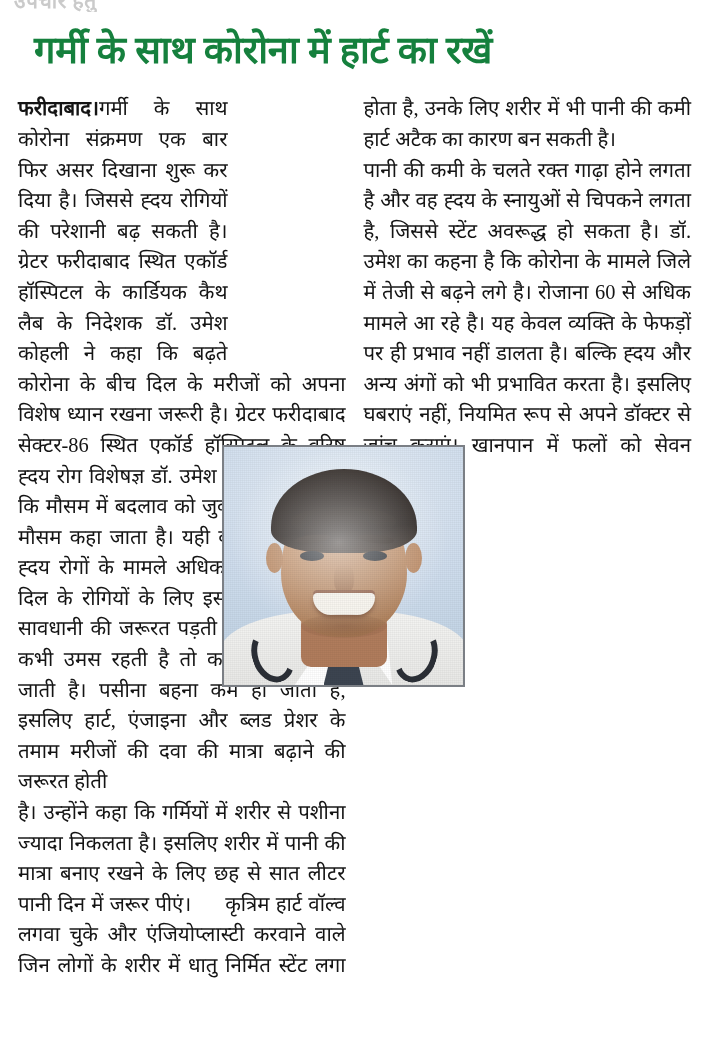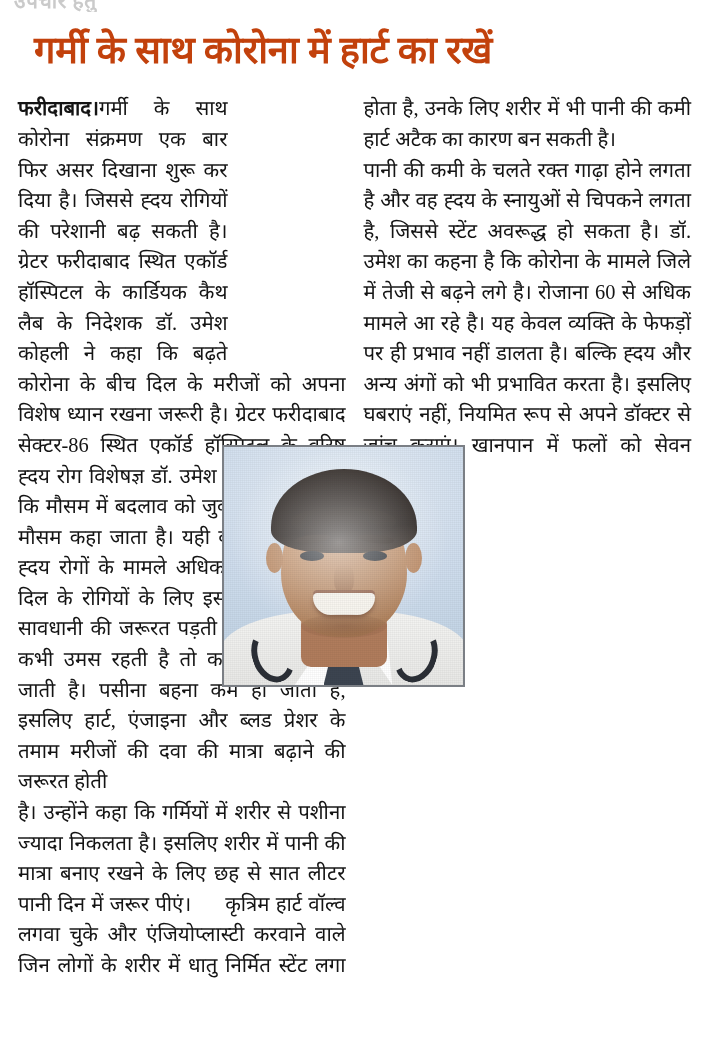--- a/index.html
+++ b/index.html
@@ -42,21 +42,21 @@
 
   
   .headline {
     margin: 0;
     padding: 26px 16px 4px 22px;
     font-family: "Liberation Serif", "DejaVu Serif", serif;
     font-weight: 700;
     font-size: 38px;
     line-height: 1.30;
     letter-spacing: -0.2px;
-    color: #c2410c;
+    color: #15803d;
     text-align: left;
     -webkit-font-smoothing: antialiased;
   }
   .headline .hl-line {
     display: block;
     white-space: nowrap;
   }
   .headline .hl-line.l1 {
     padding-left: 12px;
   }

